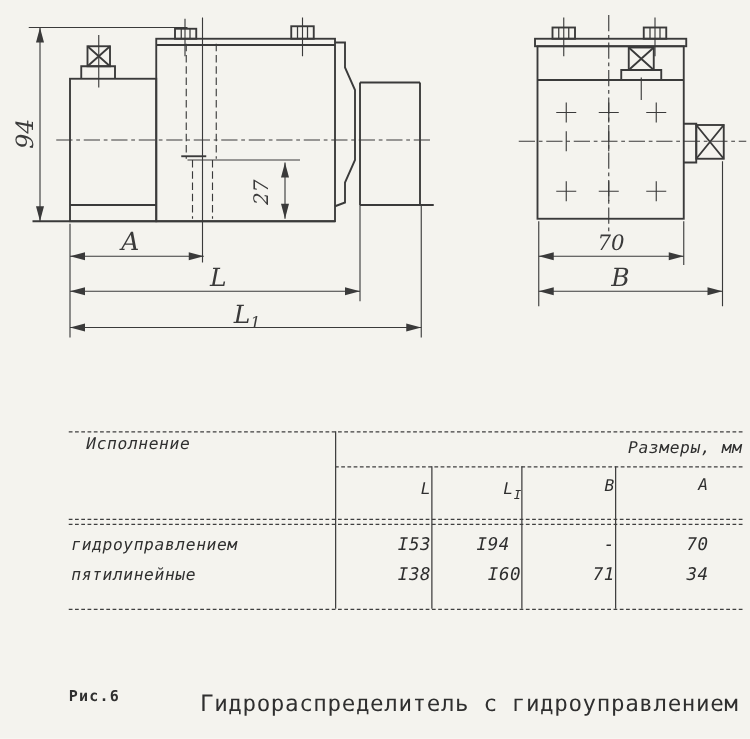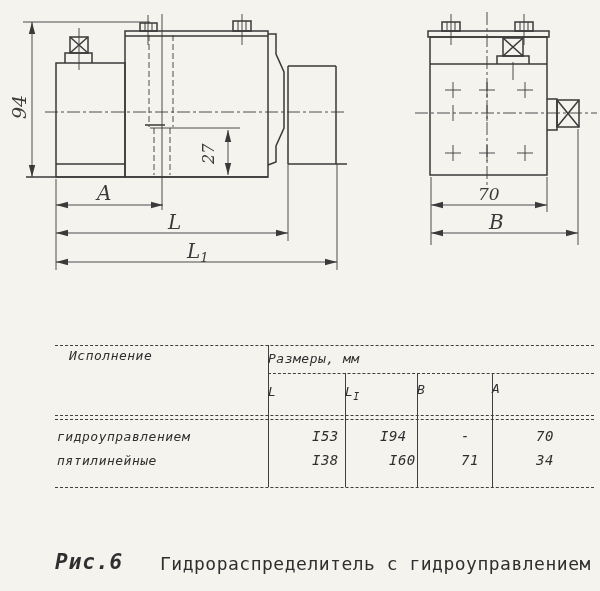--- a/index.html
+++ b/index.html
@@ -16,26 +16,26 @@
   .dim-label {
     font-family: "DejaVu Serif", serif;
     font-style: italic;
   }
 
   
   .dim-table { position:absolute; left:55px; top:345px; width:539px; height:142px; }
   .hl { position:absolute; height:0; border-top:1.6px dashed #3f3f3f; }
   .vl { position:absolute; width:0; border-left:1.6px solid #3f3f3f; }
   .tcell { position:absolute; font-size:13px; line-height:14px; letter-spacing:0.5px; white-space:nowrap;font-style:italic; }
-  .tcenter { text-align:left; }
-  .tval { font-size:14px;padding-left:44px; }
+  .tcenter { text-align:right; }
+  .tval { font-size:14px; }
   .subI { font-size:10px; vertical-align:-4px; letter-spacing:0; }
 
   
-  .caption-fig { position:absolute; left:55px; top:550px; font-size:21px; font-weight:600; letter-spacing:1px;font-style:italic; }
+  .caption-fig { position:absolute; left:55px; top:550px; font-size:12px; font-weight:600; letter-spacing:1px; }
   .caption-title { position:absolute; left:160px; top:553px; font-size:18px; letter-spacing:0.5px; }
 </style>
 </head>
 <body>
 
 <div class="page">
 
   <svg class="drawing-svg" width="600" height="335" viewBox="0 0 600 335">
 
     <g stroke="#3a3a3a" fill="none">

